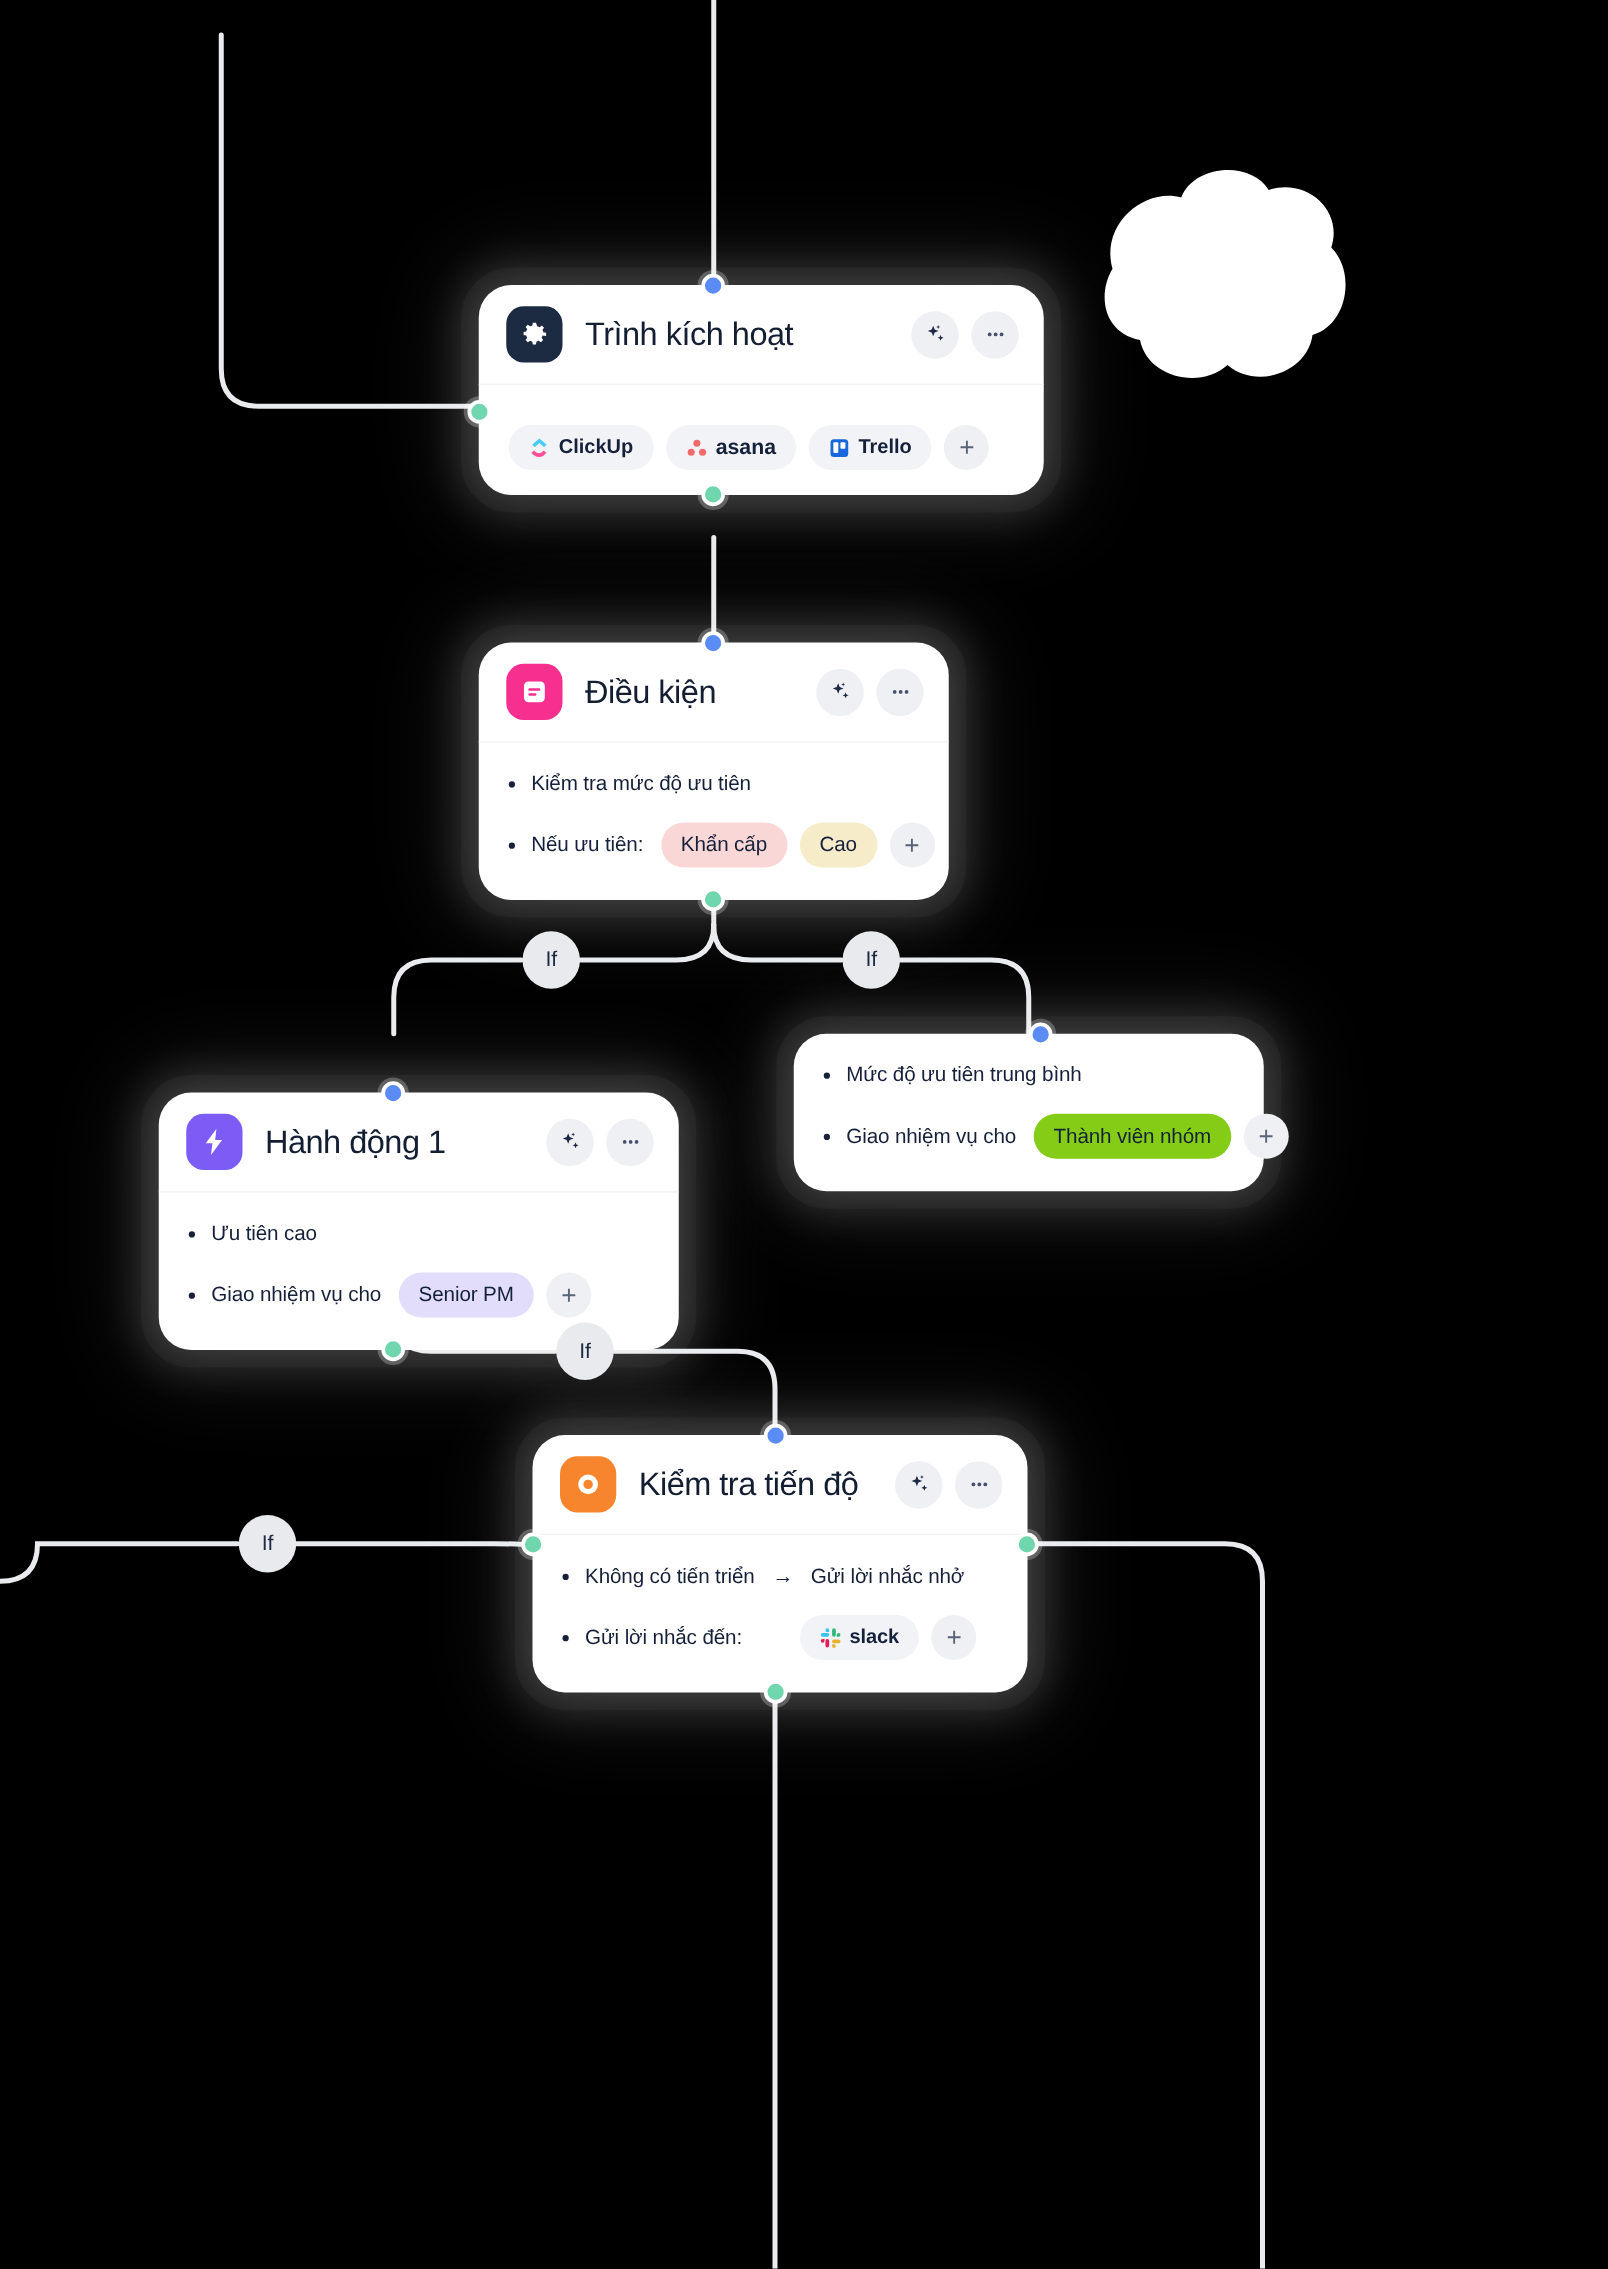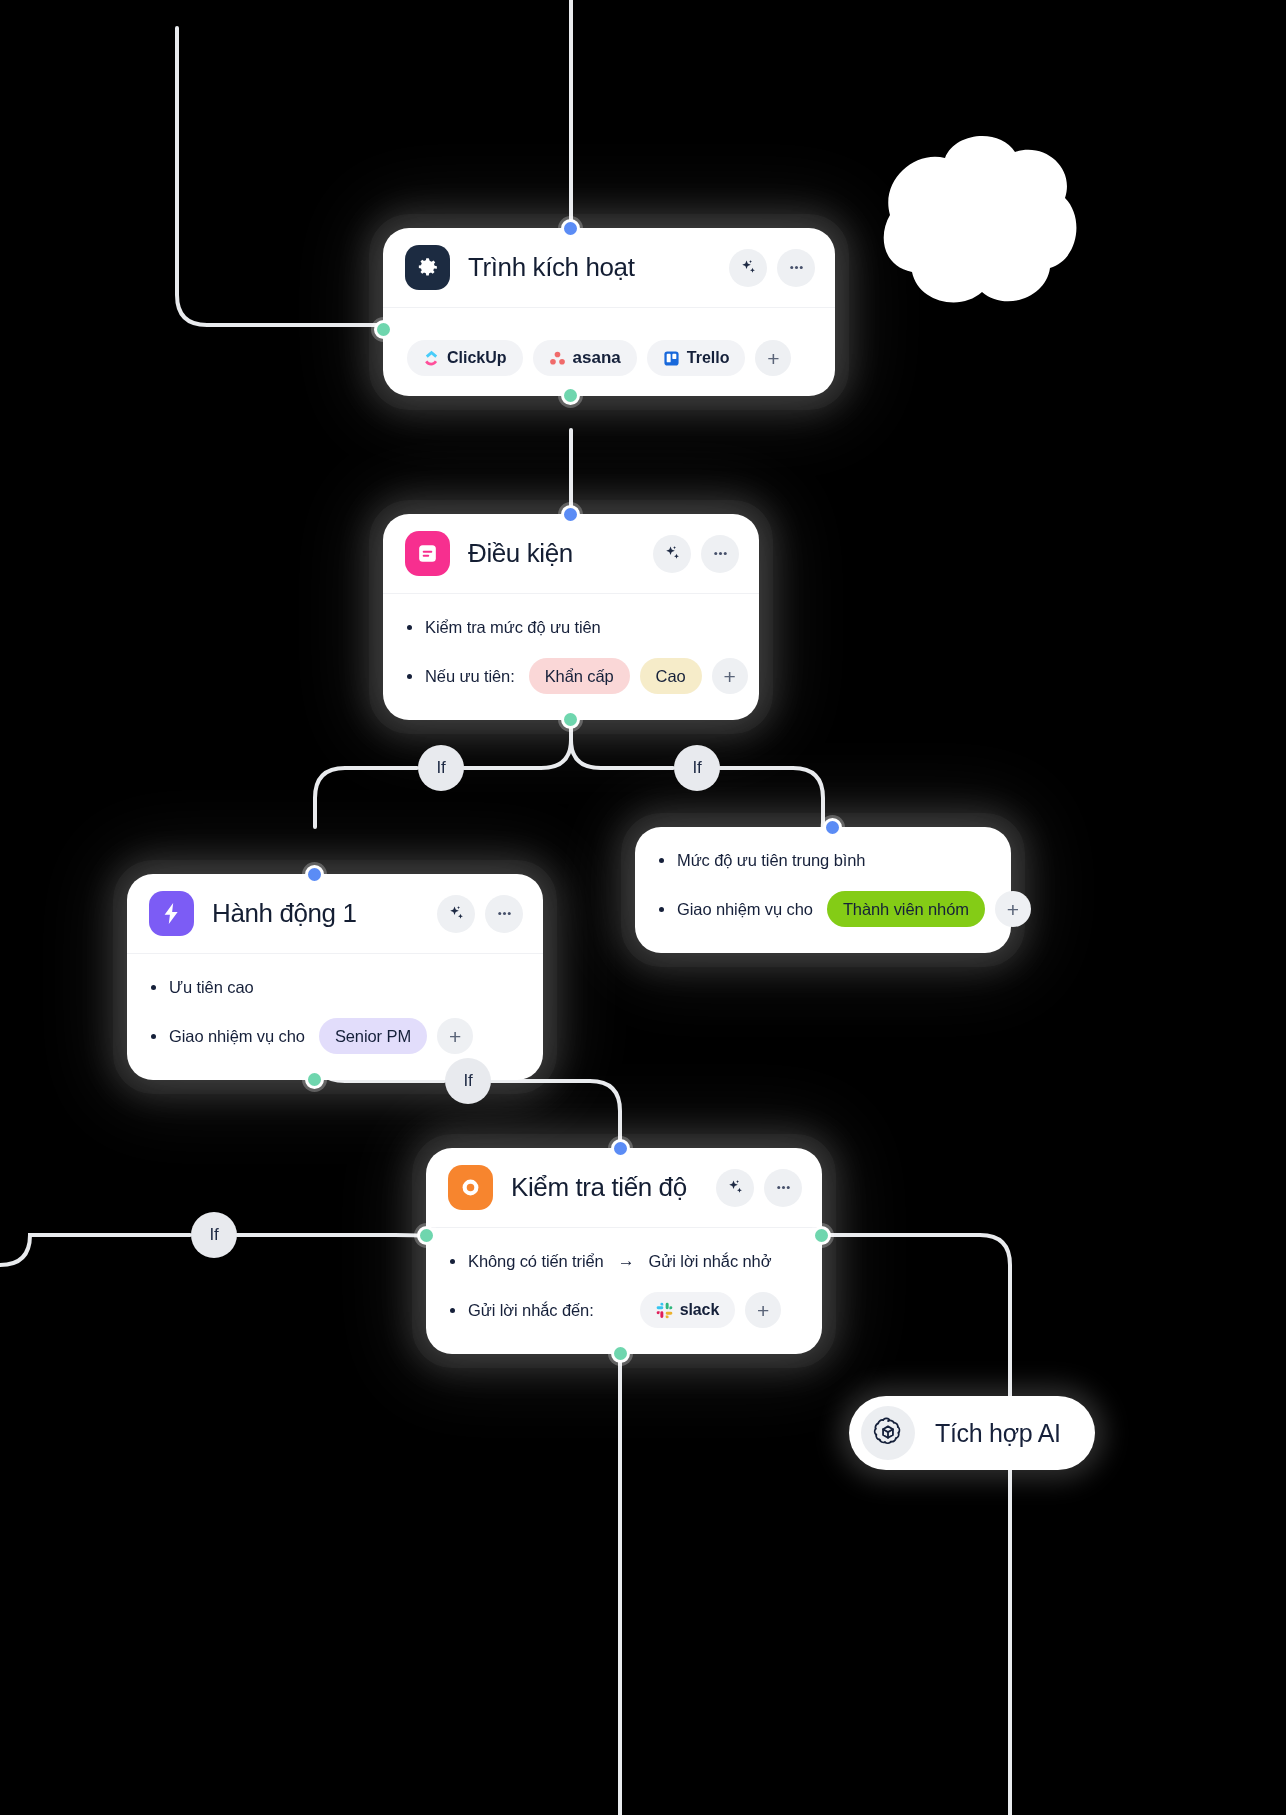--- a/index.html
+++ b/index.html
@@ -409,35 +409,14 @@
         </div>
       </div>
     </div>
   </div>
 
   <div class="if-pill" style="left:418px; top:745px;">If</div>
   <div class="if-pill" style="left:674px; top:745px;">If</div>
   <div class="if-pill" style="left:445px; top:1058px;">If</div>
   <div class="if-pill" style="left:191px; top:1212px;">If</div>
 
-  <div class="ai-badge" style="left:849px; top:1396px;">
-    <div class="knot">
-      <svg width="32" height="32" viewBox="0 0 24 24" fill="none" stroke="#15203a" stroke-width="1.35" stroke-linejoin="round" stroke-linecap="round">
-        <path d="M12 3.1c1.5-.95 3.45-.5 4.35 1.05"></path>
-        <path d="M16.35 4.15c1.75.05 3.1 1.5 3.05 3.25"></path>
-        <path d="M19.4 7.4c1.35 1.1 1.55 3.1.45 4.5"></path>
-        <path d="M19.85 11.9c.6 1.65-.25 3.45-1.9 4.05"></path>
-        <path d="M17.95 15.95c-.35 1.7-2 2.85-3.7 2.5"></path>
-        <path d="M14.25 18.45c-1.1 1.35-3.1 1.55-4.5.45"></path>
-        <path d="M9.75 18.9c-1.65.6-3.45-.25-4.05-1.9"></path>
-        <path d="M5.7 17c-1.7-.35-2.85-2-2.5-3.7"></path>
-        <path d="M3.2 13.3c-1.35-1.1-1.55-3.1-.45-4.5"></path>
-        <path d="M2.75 8.8c-.6-1.65.25-3.45 1.9-4.05"></path>
-        <path d="M4.65 4.75C5 3.05 6.65 1.9 8.35 2.25"></path>
-        <path d="M8.35 2.25c1.1-1.35 3.1-1.55 4.5-.45"></path>
-        <path d="M12 7.05L8.3 9.2v4.3L12 15.6l3.7-2.1V9.2z"></path>
-        <path d="M12 11.35l3.7-2.15M12 11.35v4.25M12 11.35L8.3 9.2"></path>
-      </svg>
-    </div>
-    <div class="lbl">Tích hợp AI</div>
-  </div>
 
 </div>
 
 </body></html>

